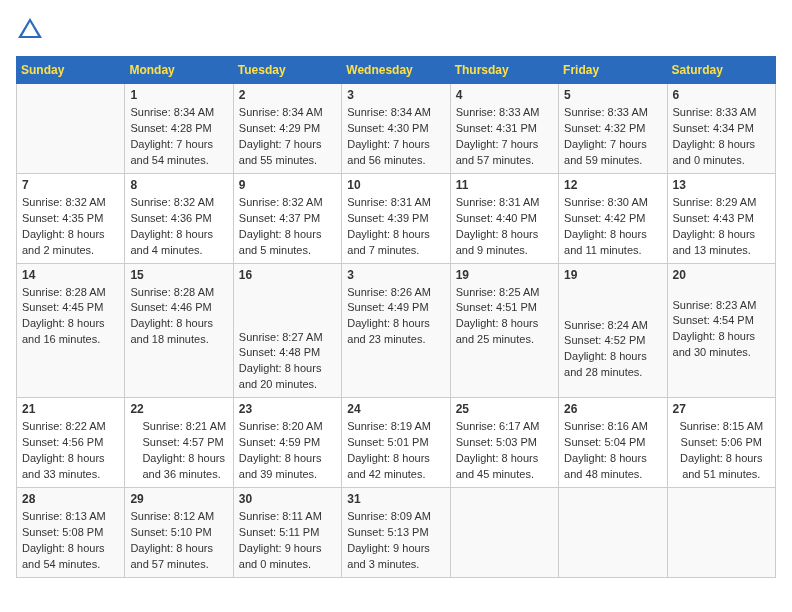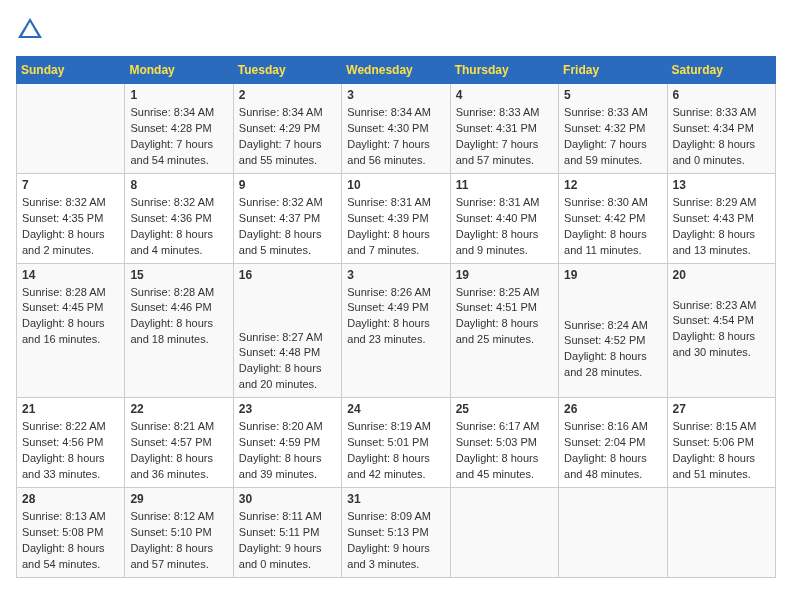--- a/index.html
+++ b/index.html
@@ -271,21 +271,21 @@
       <tr>
         <td>
           <div class="day-number">21</div>
           <div class="day-info" style="white-space: pre-line;">Sunrise: 8:22 AM
 Sunset: 4:56 PM
 Daylight: 8 hours
 and 33 minutes.</div>
         </td>
         <td>
           <div class="day-number">22</div>
-          <div class="day-info" style="white-space: pre-line;">Sunrise: 8:21 AM
+          <div class="day-info" style="white-space: pre-line; margin-left: 12px;">Sunrise: 8:21 AM
 Sunset: 4:57 PM
 Daylight: 8 hours
 and 36 minutes.</div>
         </td>
         <td>
           <div class="day-number">23</div>
           <div class="day-info" style="white-space: pre-line;">Sunrise: 8:20 AM
 Sunset: 4:59 PM
 Daylight: 8 hours
 and 39 minutes.</div>
@@ -300,27 +300,27 @@
         <td>
           <div class="day-number">25</div>
           <div class="day-info" style="white-space: pre-line;">Sunrise: 6:17 AM
 Sunset: 5:03 PM
 Daylight: 8 hours
 and 45 minutes.</div>
         </td>
         <td>
           <div class="day-number">26</div>
           <div class="day-info" style="white-space: pre-line;">Sunrise: 8:16 AM
-Sunset: 2:04 PM
+Sunset: 5:04 PM
 Daylight: 8 hours
 and 48 minutes.</div>
         </td>
         <td>
           <div class="day-number">27</div>
-          <div class="day-info" style="white-space: pre-line;">Sunrise: 8:15 AM
+          <div class="day-info" style="white-space: pre-line; text-align: center;">Sunrise: 8:15 AM
 Sunset: 5:06 PM
 Daylight: 8 hours
 and 51 minutes.</div>
         </td>
       </tr>
       <tr>
         <td>
           <div class="day-number">28</div>
           <div class="day-info" style="white-space: pre-line;">Sunrise: 8:13 AM
 Sunset: 5:08 PM

